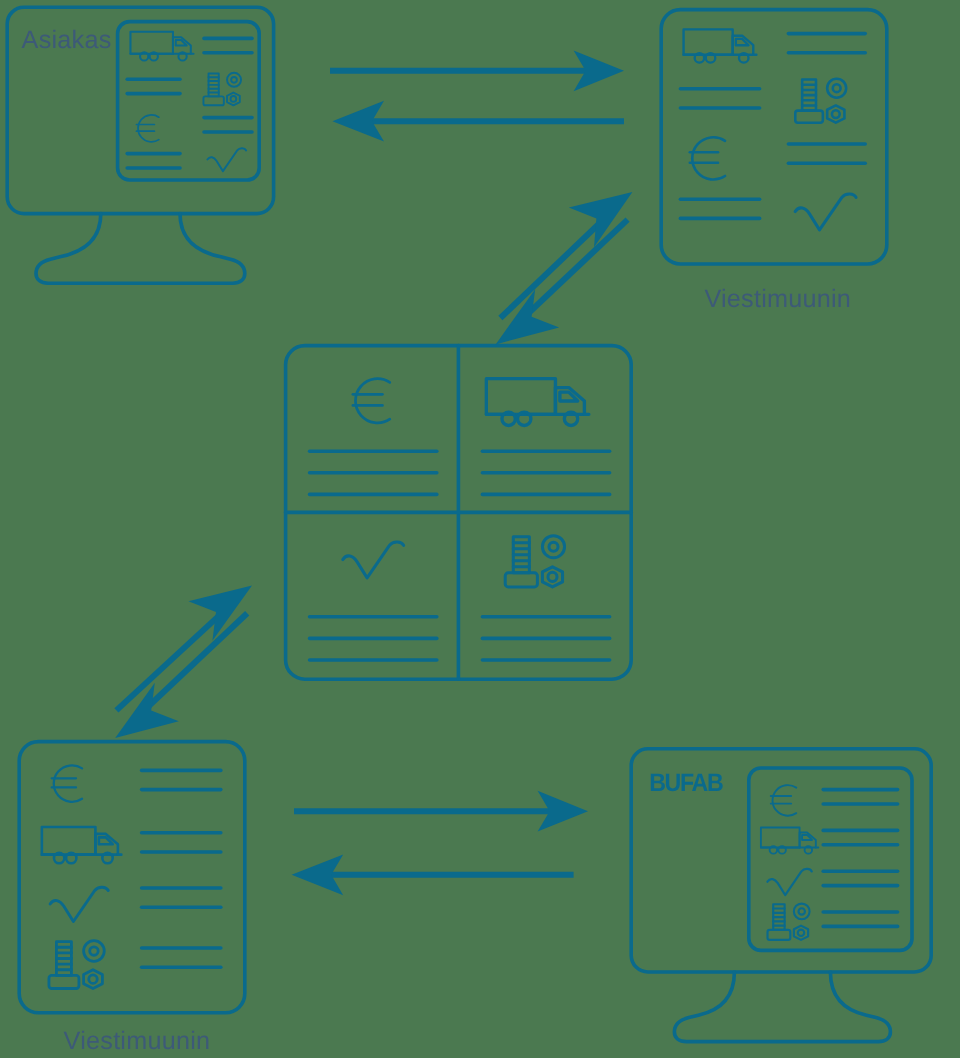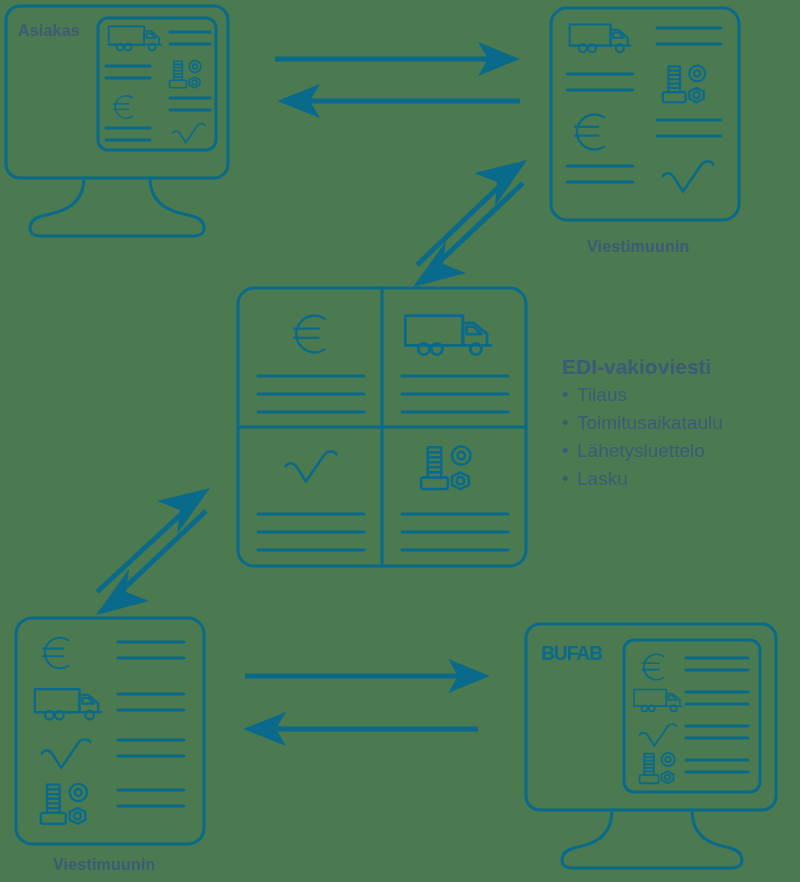--- a/index.html
+++ b/index.html
@@ -26,22 +26,22 @@
     stroke: #0a6a8c;
     stroke-width: 3;
     stroke-linecap: round;
     stroke-linejoin: round;
   }
   .teal-fill { fill: #0a6a8c; }
 
   
   .label {
     color: #3d5a78;
-    font-weight: bold;
-    font-size: 16px;
+    font-weight: normal;
+    font-size: 21px;
     letter-spacing: .2px;
     white-space: nowrap;
   }
   .edi-block {
     color: #3d5a78;
   }
   .edi-title {
     font-size: 21px;
     font-weight: bold;
     line-height: 1.15;
@@ -206,29 +206,20 @@
     </g>
 
     <use href="#ic-bolt" x="184" y="160" width="62" height="54"></use>
     <g class="teal-stroke">
       <path d="M170 232 H276"></path>
       <path d="M170 250 H276"></path>
       <path d="M170 268 H276"></path>
     </g>
   </svg>
 
-  <div class="abs edi-block" style="left:562px; top:355px;">
-    <div class="edi-title">EDI-vakioviesti</div>
-    <ul class="edi-list">
-      <li>Tilaus</li>
-      <li>Toimitusaikataulu</li>
-      <li>Lähetysluettelo</li>
-      <li>Lasku</li>
-    </ul>
-  </div>
 
   <svg class="abs" style="left:10px; top:612px;" width="200" height="240">
     <rect x="6" y="6" width="188" height="226" rx="16" class="teal-stroke"></rect>
     <use href="#ic-euro" x="28" y="20" width="38" height="42"></use>
     <g class="teal-stroke">
       <path d="M108 30 H174"></path>
       <path d="M108 46 H174"></path>
     </g>
     <use href="#ic-truck" x="22" y="72" width="72" height="42"></use>
     <g class="teal-stroke">

